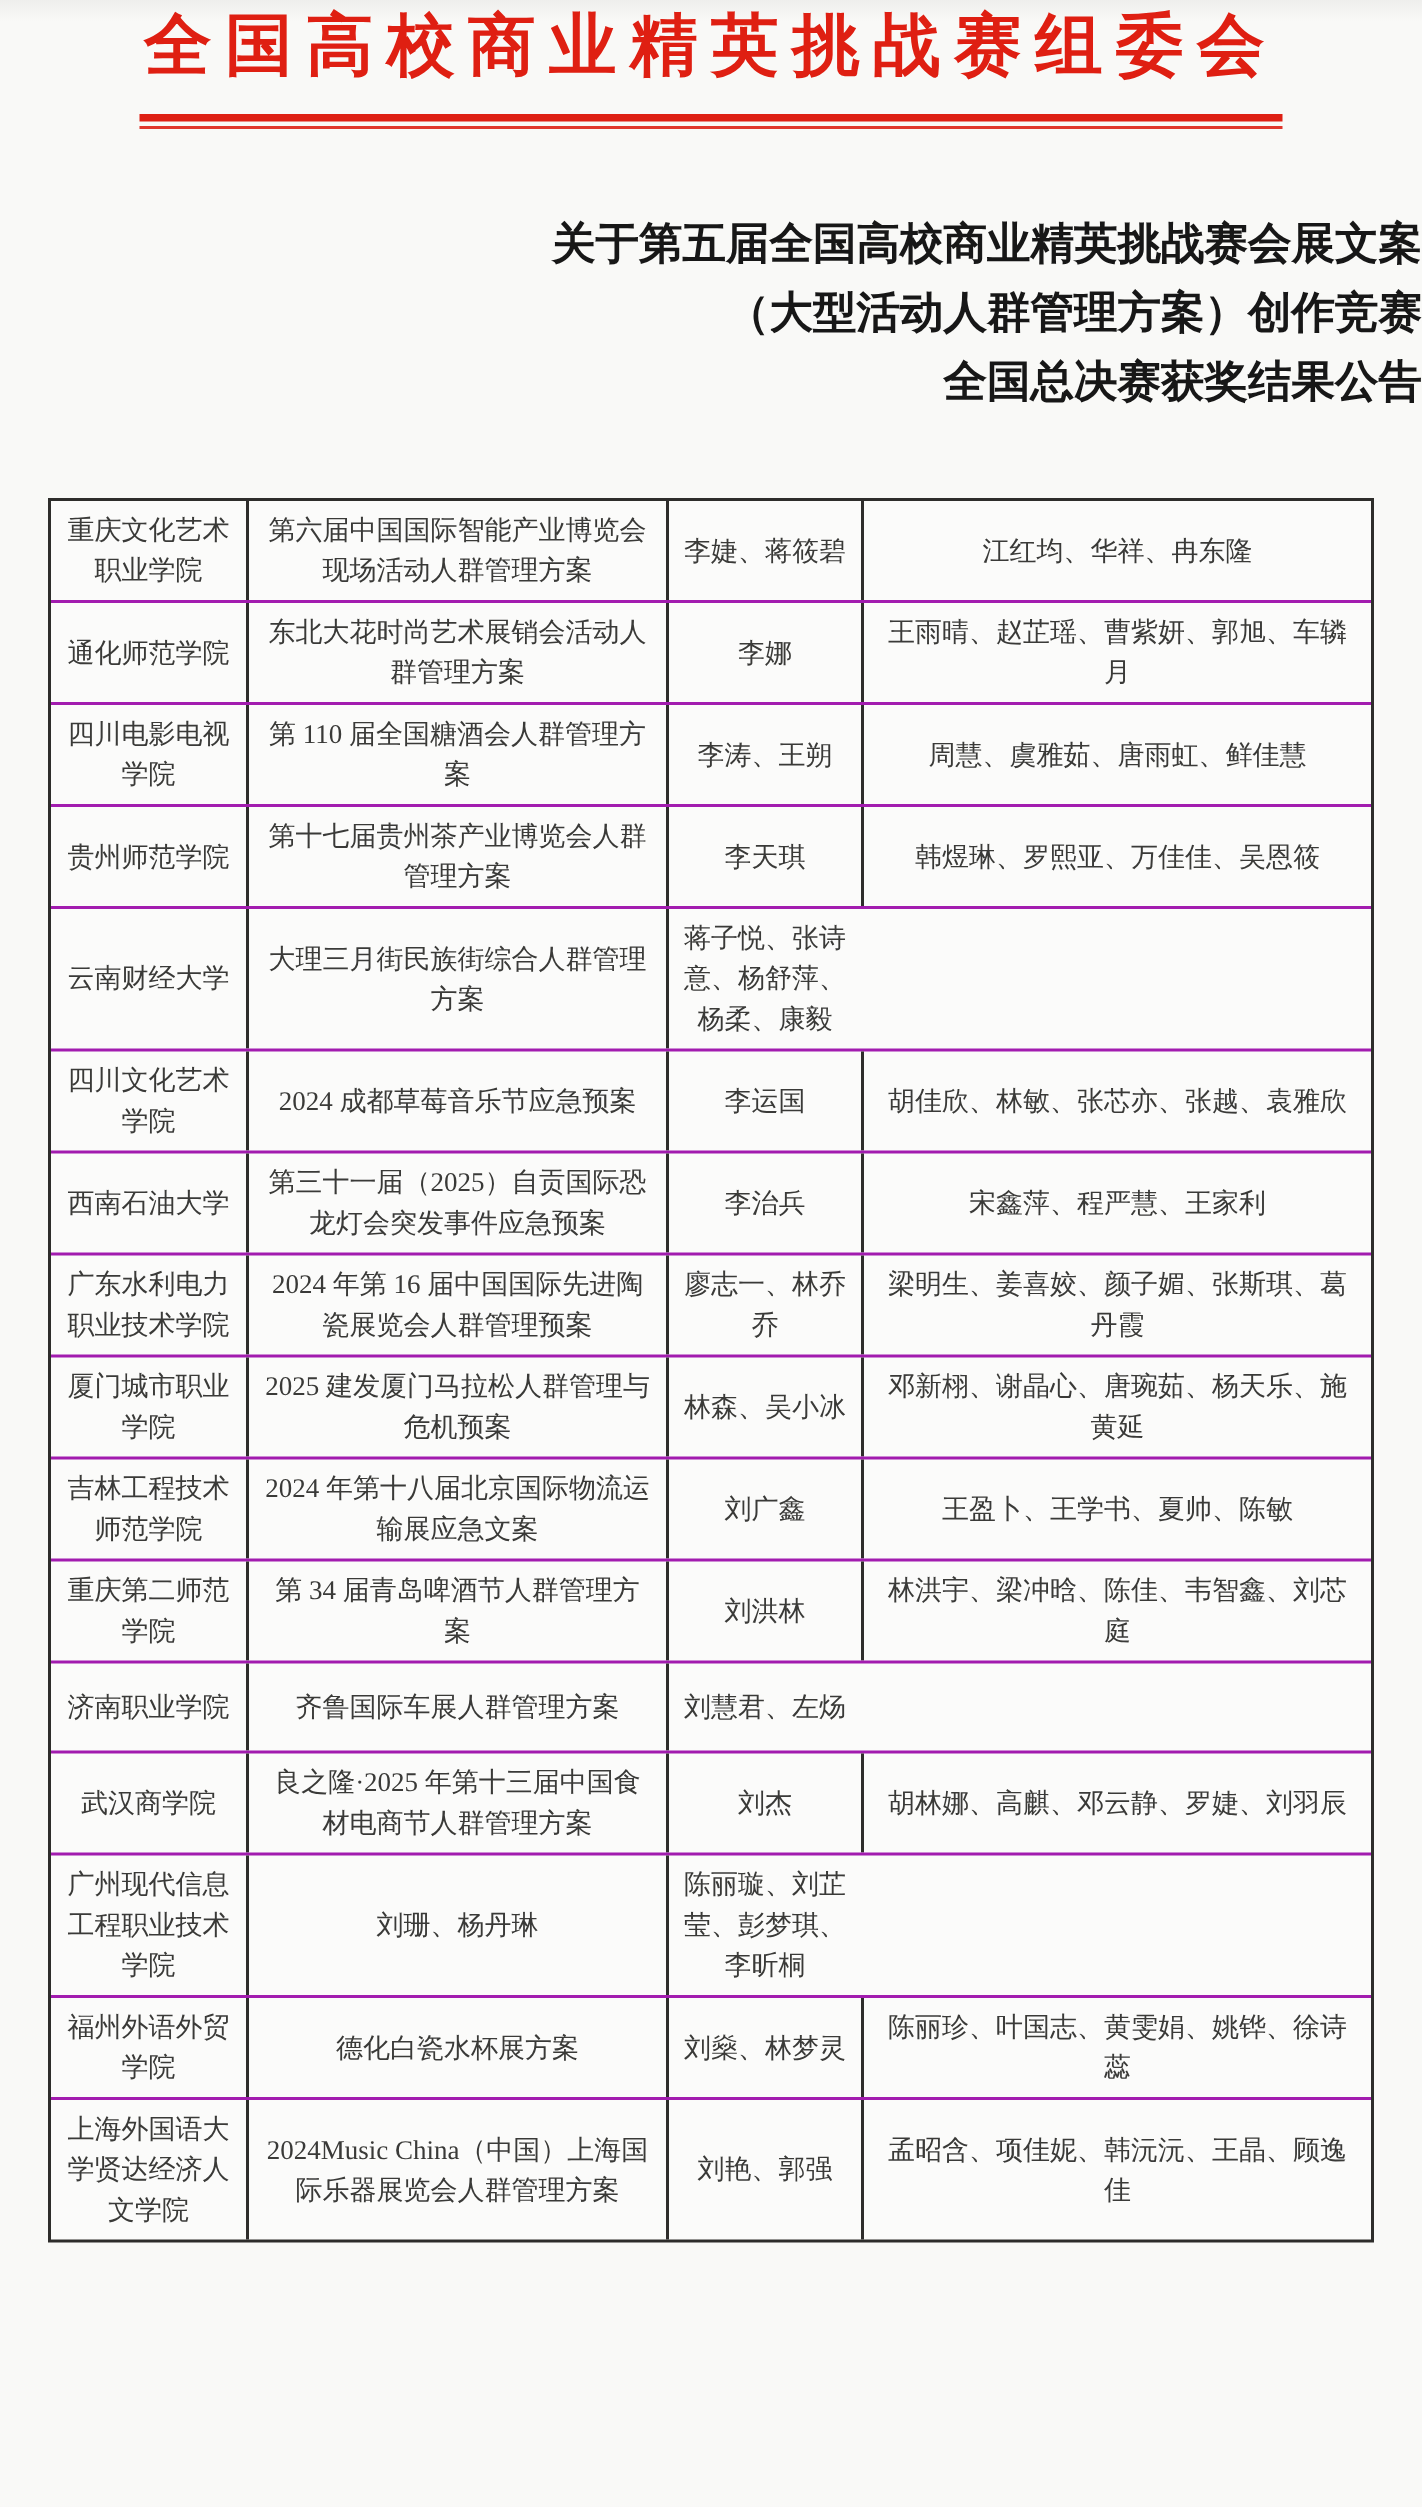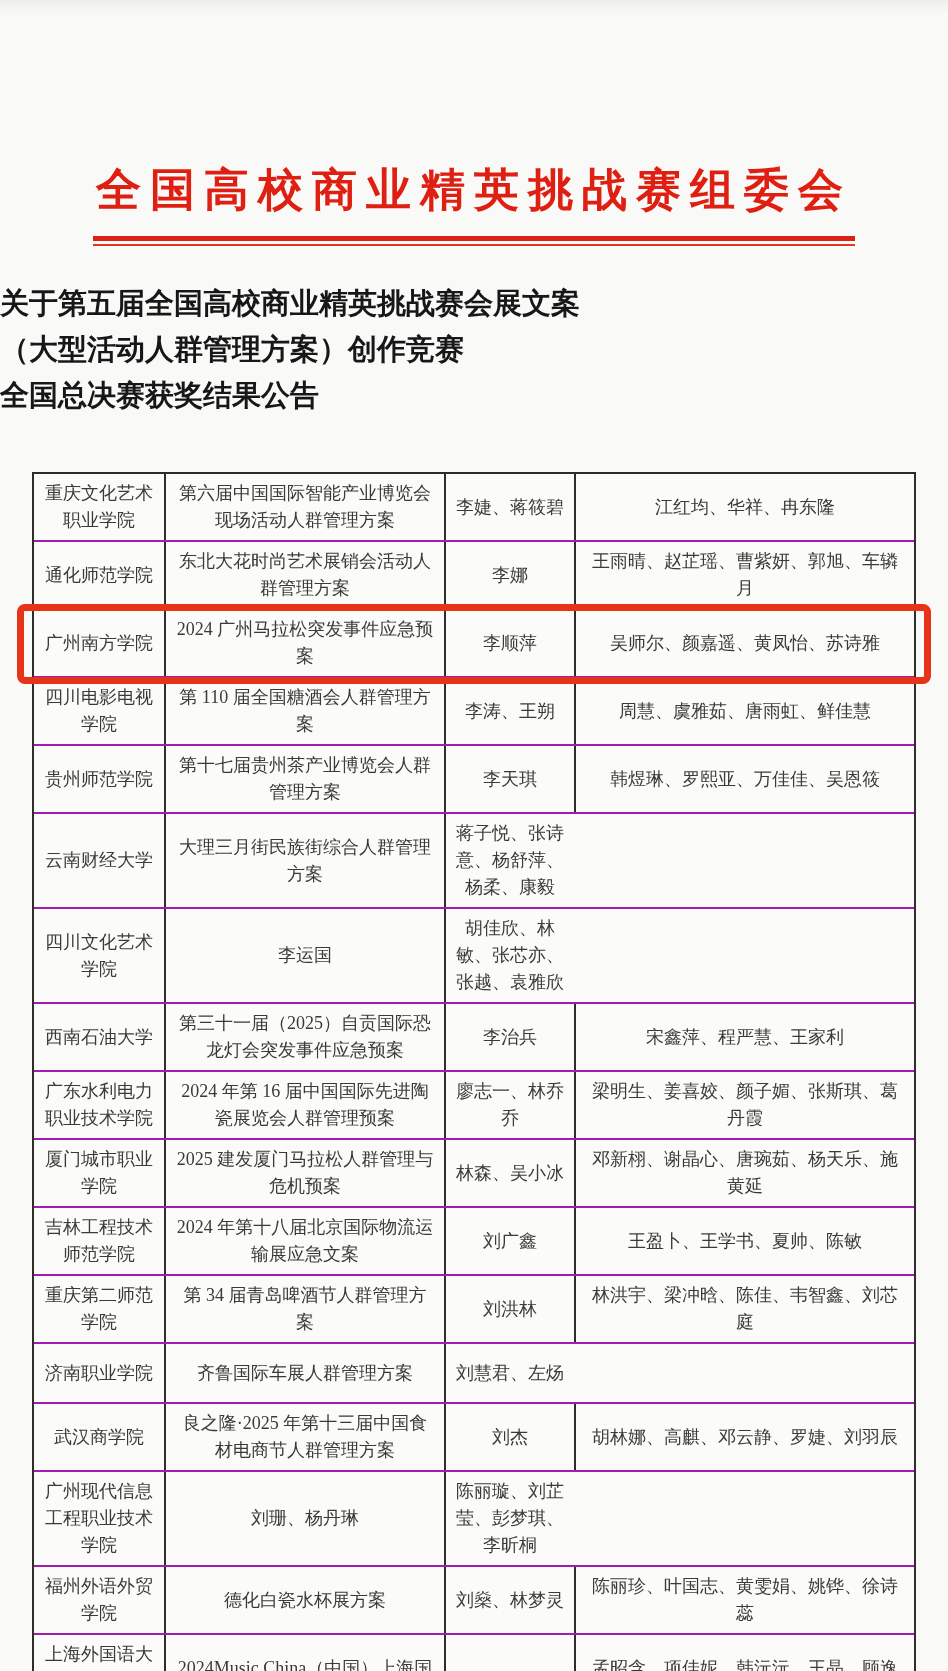--- a/index.html
+++ b/index.html
@@ -7,38 +7,37 @@
     width:948px;height:1671px;overflow:hidden;
     background:#f6f6f4;
     font-family:"Liberation Serif","DejaVu Serif",serif;
     color:#303030;
   }
   .page{
     width:948px;height:1671px;position:relative;
     background:linear-gradient(180deg,#eeeeec 0,#f9f9f7 14px,#f9f9f7 100%);
   }
   .letterhead{
-    padding-top:160px;
     text-align:center;
     font-family:"Liberation Sans","DejaVu Sans",sans-serif;
     font-weight:bold;
     font-size:45px;
     letter-spacing:9px;
     color:#df1f12;
     white-space:nowrap;
   }
   .red-rule{
     width:762px;margin:16px auto 0 auto;
     border-top:5px solid #de2014;
     border-bottom:2px solid #e0372c;
     height:3px;
   }
   .doc-title{
-    margin-top:34px;
-    text-align:left;
+    margin-top:54px;
+    text-align:right;
     font-weight:bold;
     font-size:29px;
     line-height:46px;
     color:#171717;
     font-family:"Liberation Serif","DejaVu Serif",serif;
   }
   .results-table{
     width:880px;
     margin:54px auto 0 auto;
     border:2px solid #2e2d2b;
@@ -98,27 +97,20 @@
   </div>
 
   <div class="trow">
     <div class="cell c-school">通化师范学院</div>
     <div class="cell c-project">东北大花时尚艺术展销会活动人群管理方案</div>
     <div class="cell c-advisor">李娜</div>
     <div class="cell c-students">王雨晴、赵芷瑶、曹紫妍、郭旭、车辚月</div>
 
   </div>
 
-  <div class="trow highlight">
-    <div class="cell c-school">广州南方学院</div>
-    <div class="cell c-project">2024 广州马拉松突发事件应急预案</div>
-    <div class="cell c-advisor">李顺萍</div>
-    <div class="cell c-students">吴师尔、颜嘉遥、黄凤怡、苏诗雅</div>
-    <span class="hl-box"></span>
-  </div>
 
   <div class="trow">
     <div class="cell c-school">四川电影电视学院</div>
     <div class="cell c-project">第 110 届全国糖酒会人群管理方案</div>
     <div class="cell c-advisor">李涛、王朔</div>
     <div class="cell c-students">周慧、虞雅茹、唐雨虹、鲜佳慧</div>
 
   </div>
 
   <div class="trow">
@@ -131,20 +123,21 @@
 
   <div class="trow">
     <div class="cell c-school">云南财经大学</div>
     <div class="cell c-project">大理三月街民族街综合人群管理方案</div>
     <div class="cell c-students">蒋子悦、张诗意、杨舒萍、杨柔、康毅</div>
 
   </div>
 
   <div class="trow">
     <div class="cell c-school">四川文化艺术学院</div>
+    <div class="cell c-project">2024 成都草莓音乐节应急预案</div>
     <div class="cell c-advisor">李运国</div>
     <div class="cell c-students">胡佳欣、林敏、张芯亦、张越、袁雅欣</div>
 
   </div>
 
   <div class="trow">
     <div class="cell c-school">西南石油大学</div>
     <div class="cell c-project">第三十一届（2025）自贡国际恐龙灯会突发事件应急预案</div>
     <div class="cell c-advisor">李治兵</div>
     <div class="cell c-students">宋鑫萍、程严慧、王家利</div>

